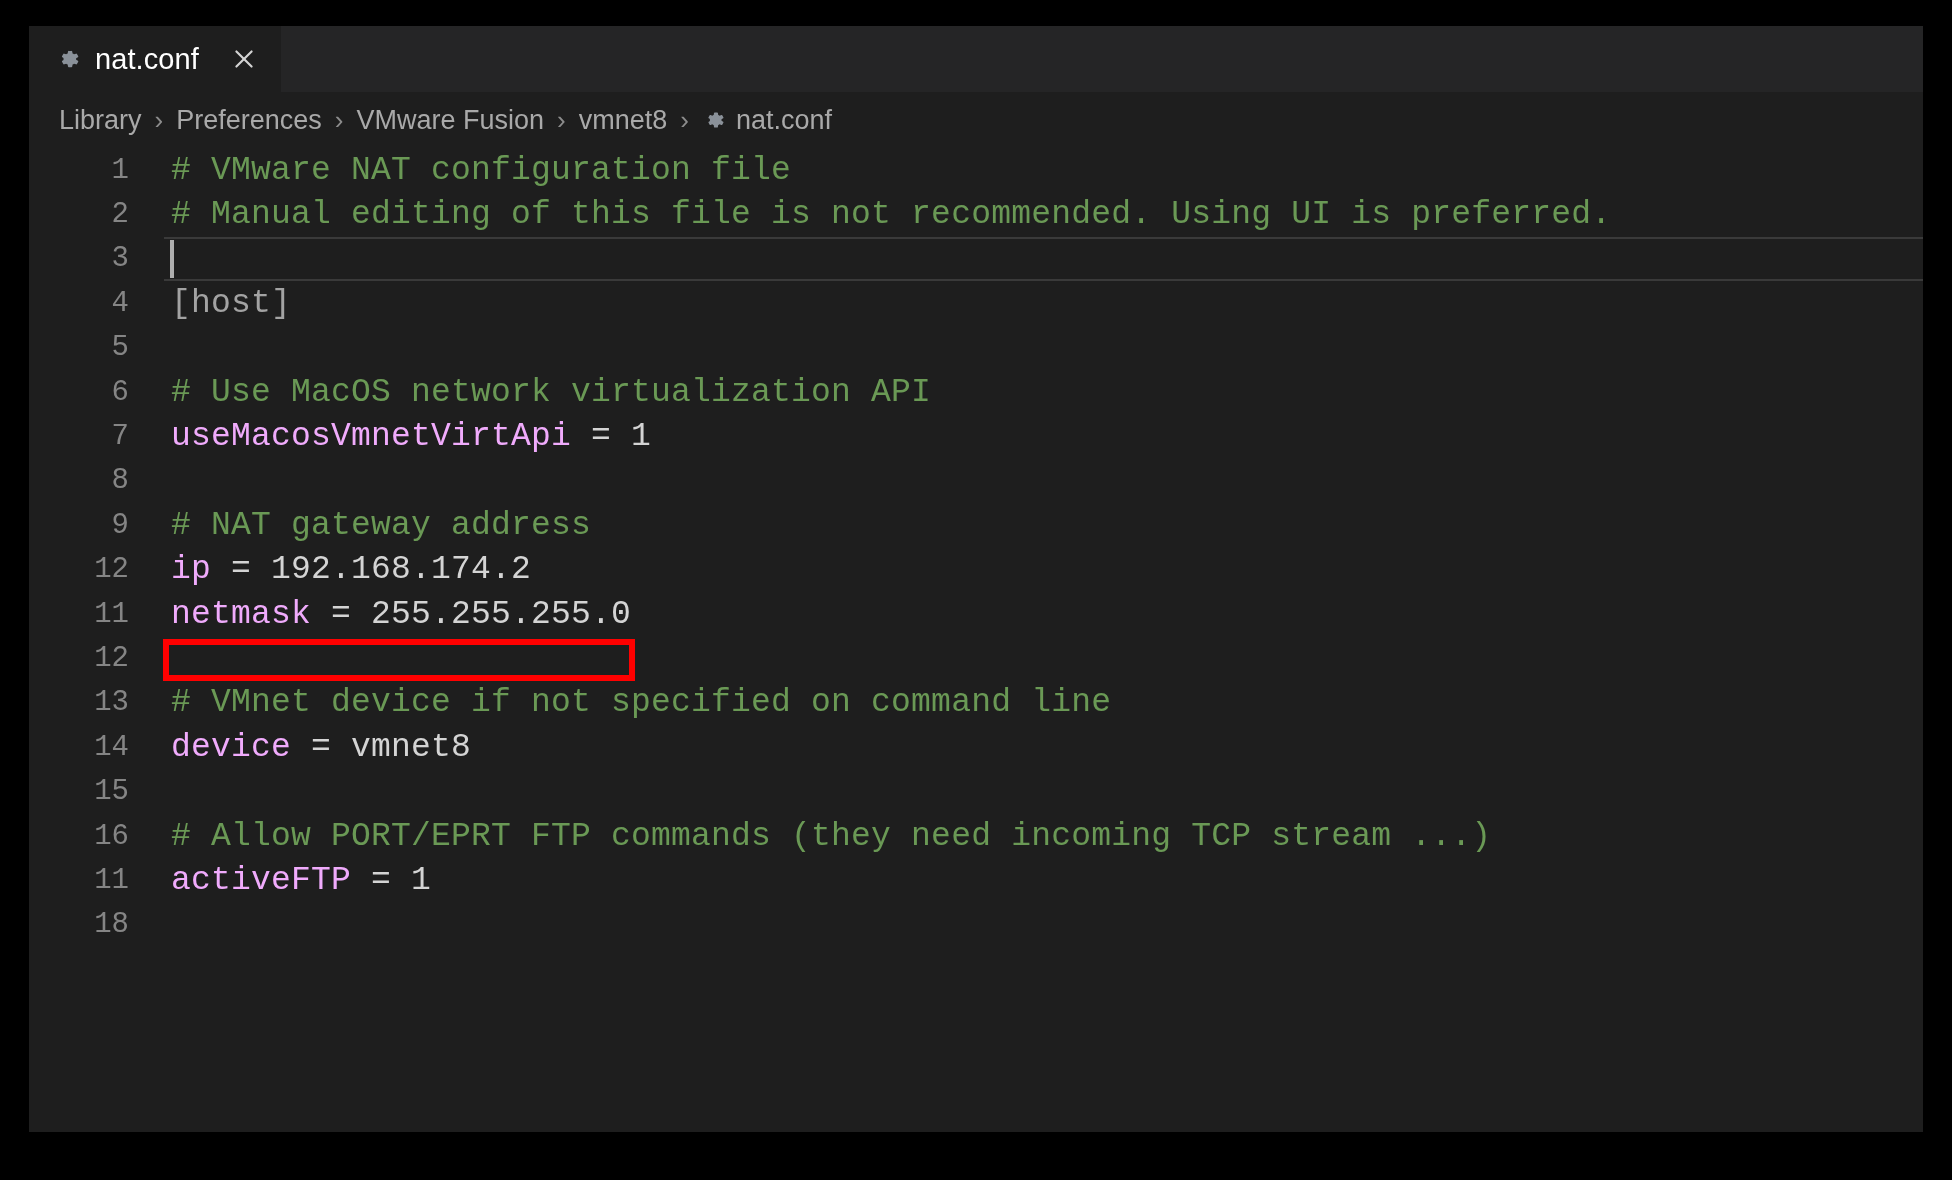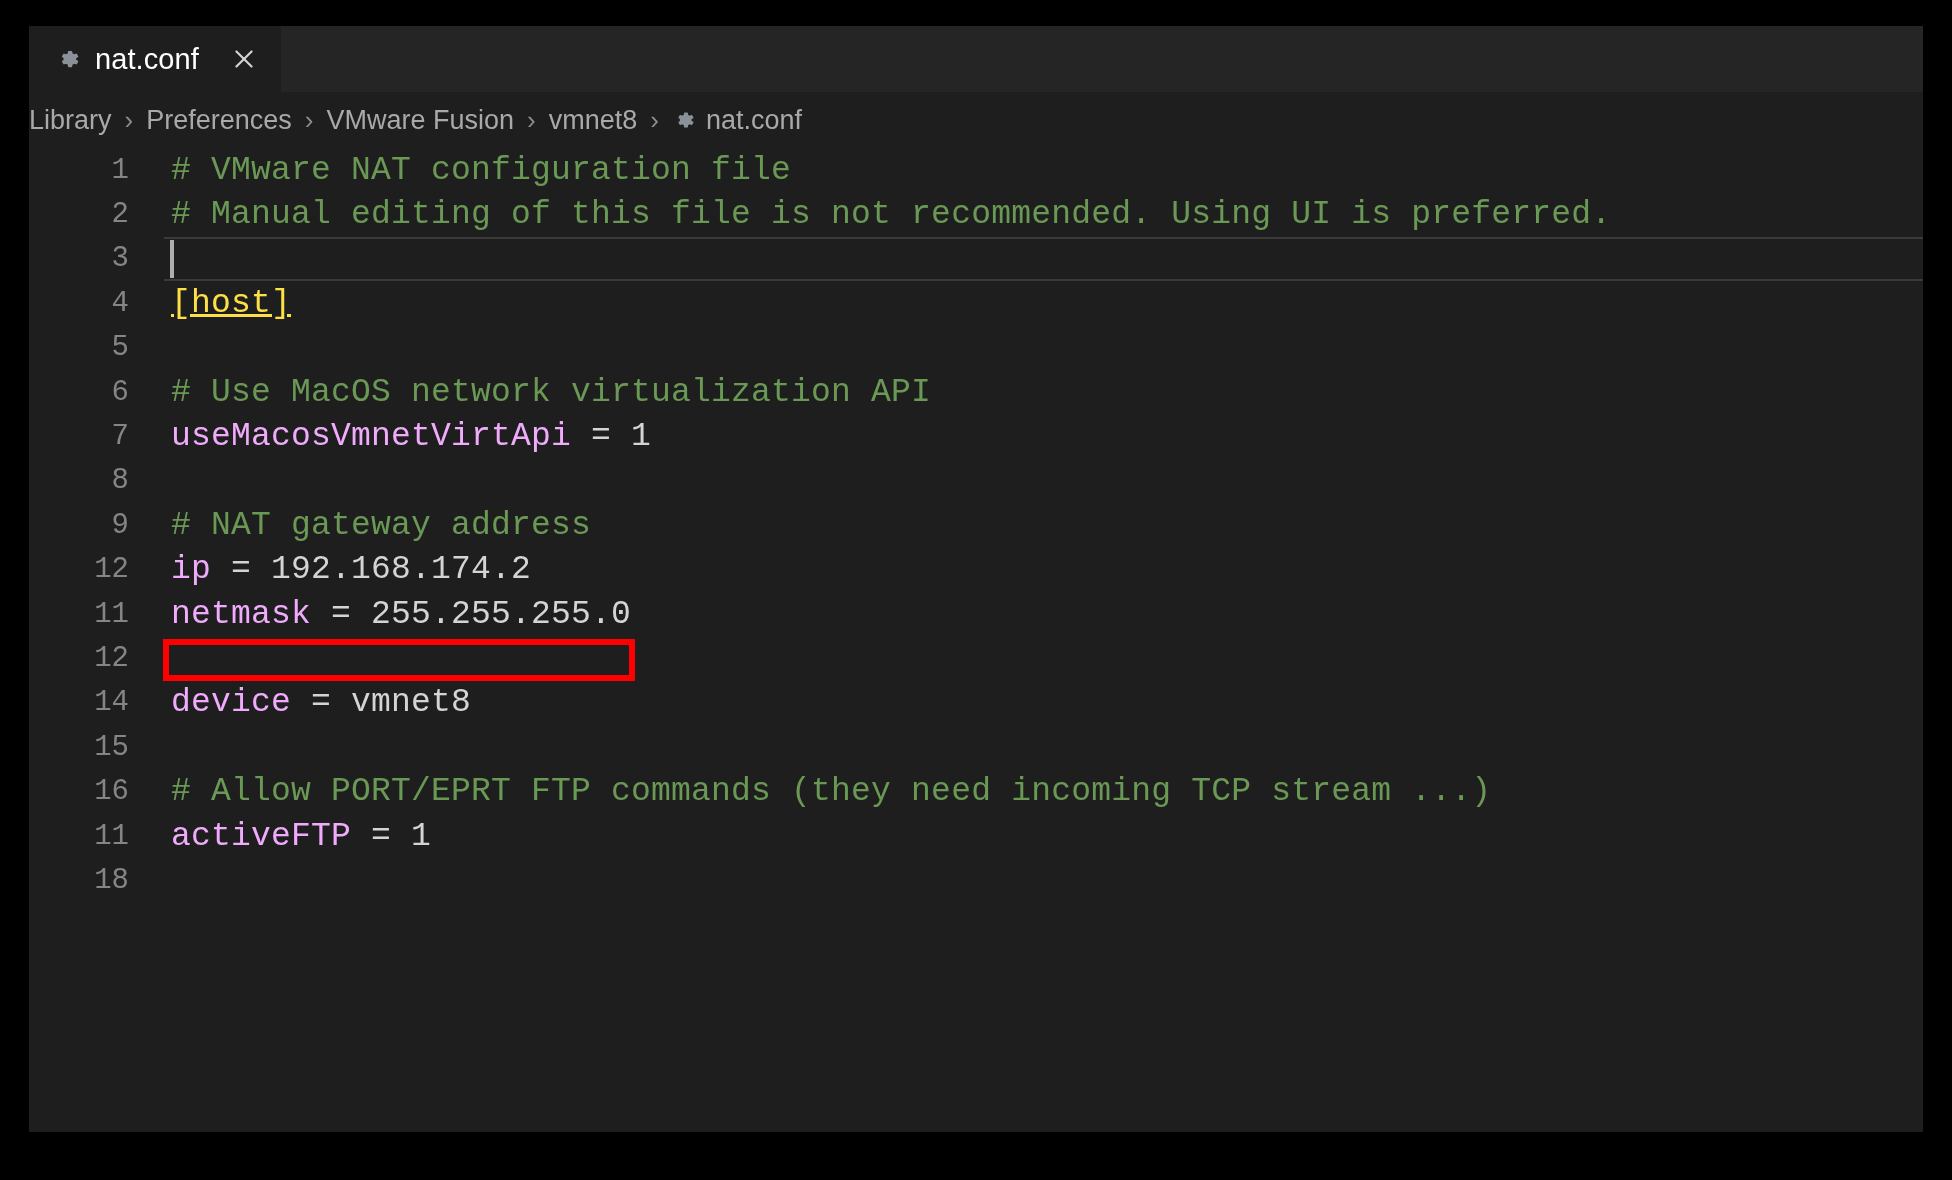--- a/index.html
+++ b/index.html
@@ -80,20 +80,21 @@
     flex: 1 1 auto;
     background: #252526;
   }
 
   
   #breadcrumb {
     height: 56px;
     background: #1e1e1e;
     display: flex;
     align-items: center;
+    padding-left: 30px;
     gap: 0;
     font-size: 26px;
     color: #a9a9a9;
     white-space: nowrap;
   }
   .crumb {
     color: #a9a9a9;
     font-family: "Liberation Sans", sans-serif;
     font-size: 27px;
     display: inline-flex;
@@ -143,21 +144,21 @@
     font-family: "Liberation Mono", monospace;
     font-size: 33px;
     letter-spacing: 0.2px;
     color: #d4d4d4;
     white-space: pre;
   }
   .c-comment { color: #6a9955; }
   .c-key     { color: #f0abfc; }
   .c-op      { color: #d4d4d4; }
   .c-val     { color: #d4d4d4; }
-  .c-section { color: #fde047; text-decoration: underline; }
+  .c-section { color: #a3a3a3; }
 
   
   .code-line.current {
     background: #1e1e1e;
   }
   .current-line-box {
     position: absolute;
     left: 135px;
     right: 0;
     top: 0;
@@ -249,20 +250,21 @@
         <div class="code-line current"><span class="ln">3</span><span class="code-text"></span><span class="current-line-box"></span><span class="caret"></span></div>
         <div class="code-line"><span class="ln">4</span><span class="code-text"><span class="c-section">[host]</span></span></div>
         <div class="code-line"><span class="ln">5</span><span class="code-text"></span></div>
         <div class="code-line"><span class="ln">6</span><span class="code-text"><span class="c-comment"># Use MacOS network virtualization API</span></span></div>
         <div class="code-line"><span class="ln">7</span><span class="code-text"><span class="c-key">useMacosVmnetVirtApi</span><span class="c-op"> = </span><span class="c-val">1</span></span></div>
         <div class="code-line"><span class="ln">8</span><span class="code-text"></span></div>
         <div class="code-line"><span class="ln">9</span><span class="code-text"><span class="c-comment"># NAT gateway address</span></span></div>
         <div class="code-line"><span class="ln">12</span><span class="code-text"><span class="c-key">ip</span><span class="c-op"> = </span><span class="c-val">192.168.174.2</span></span></div>
         <div class="code-line"><span class="ln">11</span><span class="code-text"><span class="c-key">netmask</span><span class="c-op"> = </span><span class="c-val">255.255.255.0</span></span></div>
         <div class="code-line"><span class="ln">12</span><span class="code-text"></span></div>
+        <div class="code-line"><span class="ln">13</span><span class="code-text"><span class="c-comment"># VMnet device if not specified on command line</span></span></div>
         <div class="code-line"><span class="ln">14</span><span class="code-text"><span class="c-key">device</span><span class="c-op"> = </span><span class="c-val">vmnet8</span></span></div>
         <div class="code-line"><span class="ln">15</span><span class="code-text"></span></div>
         <div class="code-line"><span class="ln">16</span><span class="code-text"><span class="c-comment"># Allow PORT/EPRT FTP commands (they need incoming TCP stream ...)</span></span></div>
         <div class="code-line"><span class="ln">11</span><span class="code-text"><span class="c-key">activeFTP</span><span class="c-op"> = </span><span class="c-val">1</span></span></div>
         <div class="code-line"><span class="ln">18</span><span class="code-text"></span></div>
       </div>
 
   </div>
 
   <div id="red-box"></div>

